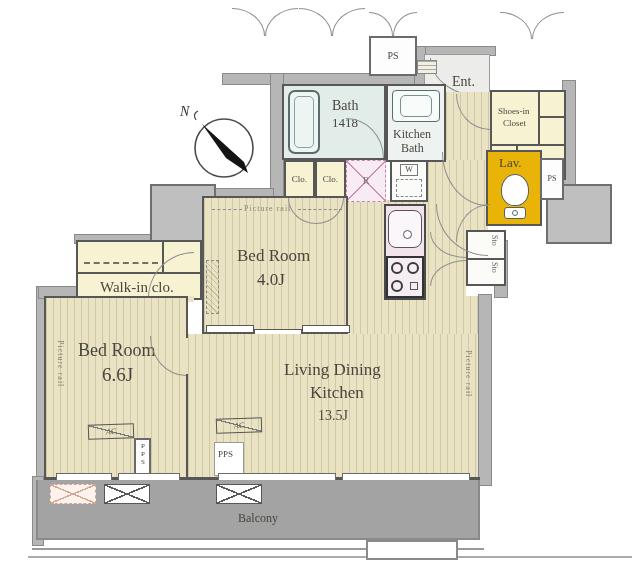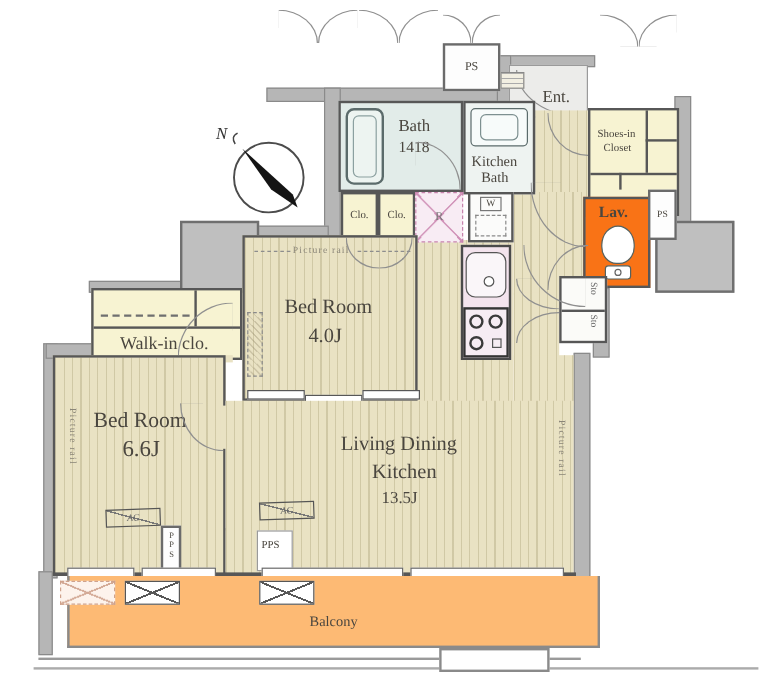--- a/index.html
+++ b/index.html
@@ -8,21 +8,21 @@
   .abs{position:absolute;box-sizing:border-box;}
   .wall{background:#b6b6b6;border:1px solid #8a8a8a;}
   .pillar{background:#bfbfbf;border:2px solid #6f6f6f;}
   .whitebox{background:#fdfdfd;border:2px solid #6b6b6b;}
   .room{border:2px solid #575757;}
   .floor{background-color:#e9e2c3;
          background-image:repeating-linear-gradient(90deg,rgba(120,110,60,.22) 0,rgba(120,110,60,.22) 1px,transparent 1px,transparent 7px);}
   .closet{background:#f7f3d2;}
   .bathfill{background:#e2ece9;padding-left:24px;}
   .powderfill{background:#eef3f1;}
-  .balconyfill{background:#fdba74;margin-left:20px;}
+  .balconyfill{background:#a3a3a3;}
   .lbl{position:absolute;white-space:nowrap;line-height:1.15;}
   .center{display:flex;align-items:center;justify-content:center;text-align:center;}
   .qarc{position:absolute;box-sizing:border-box;border:1.6px solid #8f8f8f;background:transparent;}
   .qarc.tl{border-right:none;border-bottom:none;border-top-left-radius:100% 100%;}
   .qarc.tr{border-left:none;border-bottom:none;border-top-right-radius:100% 100%;}
   .qarc.bl{border-right:none;border-top:none;border-bottom-left-radius:100% 100%;}
   .qarc.br{border-left:none;border-top:none;border-bottom-right-radius:100% 100%;}
   .xbox{background:
      linear-gradient(to top right,transparent calc(50% - .8px),#575757 calc(50% - .8px),#575757 calc(50% + .8px),transparent calc(50% + .8px)),
      linear-gradient(to bottom right,transparent calc(50% - .8px),#575757 calc(50% - .8px),#575757 calc(50% + .8px),transparent calc(50% + .8px)),#fff;
@@ -134,21 +134,21 @@
   <div class="abs room closet" style="left:490px;top:90px;width:76px;height:90px;">
     <div class="lbl" style="left:6px;top:14px;font-size:9px;">Shoes-in</div>
     <div class="lbl" style="left:11px;top:26px;font-size:9px;">Closet</div>
     <div class="abs thinline" style="left:46px;top:0;width:2px;height:52px;"></div>
     <div class="abs thinline" style="left:46px;top:24px;width:26px;height:2px;"></div>
     <div class="abs thinline" style="left:0;top:52px;width:72px;height:2px;"></div>
     <div class="abs thinline" style="left:24px;top:52px;width:2px;height:14px;"></div>
   </div>
   <div class="qarc bl" style="left:456px;top:94px;width:34px;height:36px;"></div>
 
-  <div class="abs room" style="left:486px;top:164px;width:56px;height:76px;background:#f97316;font-weight:bold;">
+  <div class="abs room" style="left:486px;top:150px;width:56px;height:76px;background:#eab308;">
     <div class="lbl" style="left:11px;top:4px;font-size:13px;">Lav.</div>
     <div class="abs" style="left:13px;top:22px;width:28px;height:32px;background:#fff;border:1.5px solid #55625f;border-radius:50% 50% 45% 45%;"></div>
     <div class="abs" style="left:16px;top:55px;width:22px;height:12px;background:#fff;border:1.5px solid #55625f;border-radius:3px;"></div>
     <div class="abs" style="left:24px;top:58px;width:6px;height:6px;border:1px solid #666;border-radius:50%;"></div>
   </div>
   <div class="abs whitebox center" style="left:540px;top:158px;width:24px;height:42px;">
     <span class="lbl" style="position:static;font-size:8px;">PS</span>
   </div>
   <div class="qarc bl" style="left:442px;top:152px;width:46px;height:54px;"></div>
   <div class="qarc tl" style="left:456px;top:204px;width:34px;height:38px;"></div>

